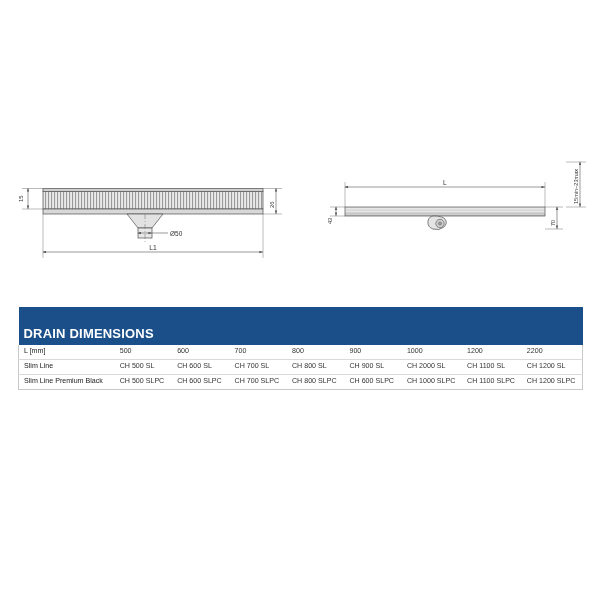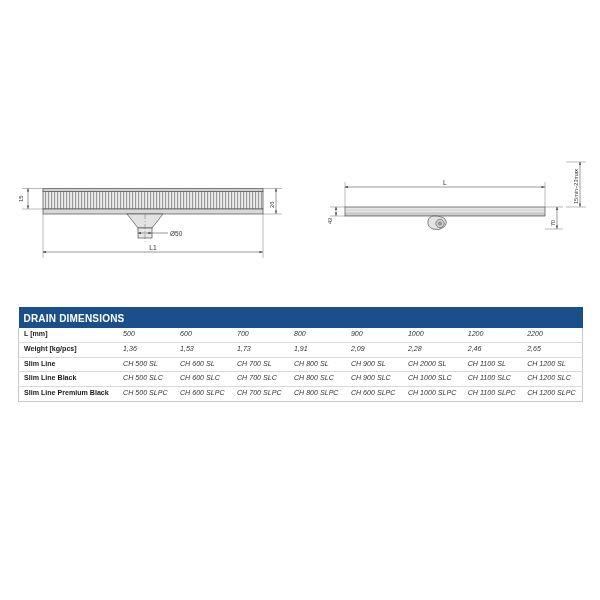--- a/index.html
+++ b/index.html
@@ -42,42 +42,41 @@
   table.dims {
     border-collapse: collapse;
     width: 565px;
     font-size: 7.1px;
     line-height: 1.1;
   }
   table.dims thead th {
     background: #1b4f8a;
     color: #ffffff;
     text-align: left;
-    font-size: 10px;
+    font-size: 13px;
     font-weight: bold;
-    padding: 6px 4px 4px 5px;
+    padding: 20px 4px 4px 5px;
     letter-spacing: .2px;
   }
   table.dims td {
     padding: 3px 4px 3px 5px;
     border-bottom: 1px solid #d9d9d9;
     white-space: nowrap;
     color: #333333;
   }
   table.dims tr.last td {
     border-bottom: none;
   }
   table.dims td.rowhdr {
-    font-weight: bold;
+    font-weight: normal;
     color: #1a1a1a;
     width: 104px;
   }
   table.dims td.val {
     width: 57px;
-    font-style: italic;
   }
   .tbl-border {
     border: 1px solid #c9c9c9;
     border-top: none;
   }
 </style>
 </head>
 <body>
 
 <div class="stage">
@@ -204,56 +203,34 @@
           <td class="val">600</td>
           <td class="val">700</td>
           <td class="val">800</td>
           <td class="val">900</td>
           <td class="val">1000</td>
           <td class="val">1200</td>
           <td class="val">2200</td>
         </tr>
 
 
-        <tr>
-          <td class="rowhdr">Weight [kg/pcs]</td>
-          <td class="val">1,36</td>
-          <td class="val">1,53</td>
-          <td class="val">1,73</td>
-          <td class="val">1,91</td>
-          <td class="val">2,09</td>
-          <td class="val">2,28</td>
-          <td class="val">2,46</td>
-          <td class="val">2,65</td>
-        </tr>
 
         <tr>
           <td class="rowhdr">Slim Line</td>
           <td class="val">CH 500 SL</td>
           <td class="val">CH 600 SL</td>
           <td class="val">CH 700 SL</td>
           <td class="val">CH 800 SL</td>
           <td class="val">CH 900 SL</td>
           <td class="val">CH 2000 SL</td>
           <td class="val">CH 1100 SL</td>
           <td class="val">CH 1200 SL</td>
         </tr>
 
 
-        <tr>
-          <td class="rowhdr">Slim Line Black</td>
-          <td class="val">CH 500 SLC</td>
-          <td class="val">CH 600 SLC</td>
-          <td class="val">CH 700 SLC</td>
-          <td class="val">CH 800 SLC</td>
-          <td class="val">CH 900 SLC</td>
-          <td class="val">CH 1000 SLC</td>
-          <td class="val">CH 1100 SLC</td>
-          <td class="val">CH 1200 SLC</td>
-        </tr>
 
         <tr class="last">
           <td class="rowhdr">Slim Line Premium Black</td>
           <td class="val">CH 500 SLPC</td>
           <td class="val">CH 600 SLPC</td>
           <td class="val">CH 700 SLPC</td>
           <td class="val">CH 800 SLPC</td>
           <td class="val">CH 600 SLPC</td>
           <td class="val">CH 1000 SLPC</td>
           <td class="val">CH 1100 SLPC</td>

